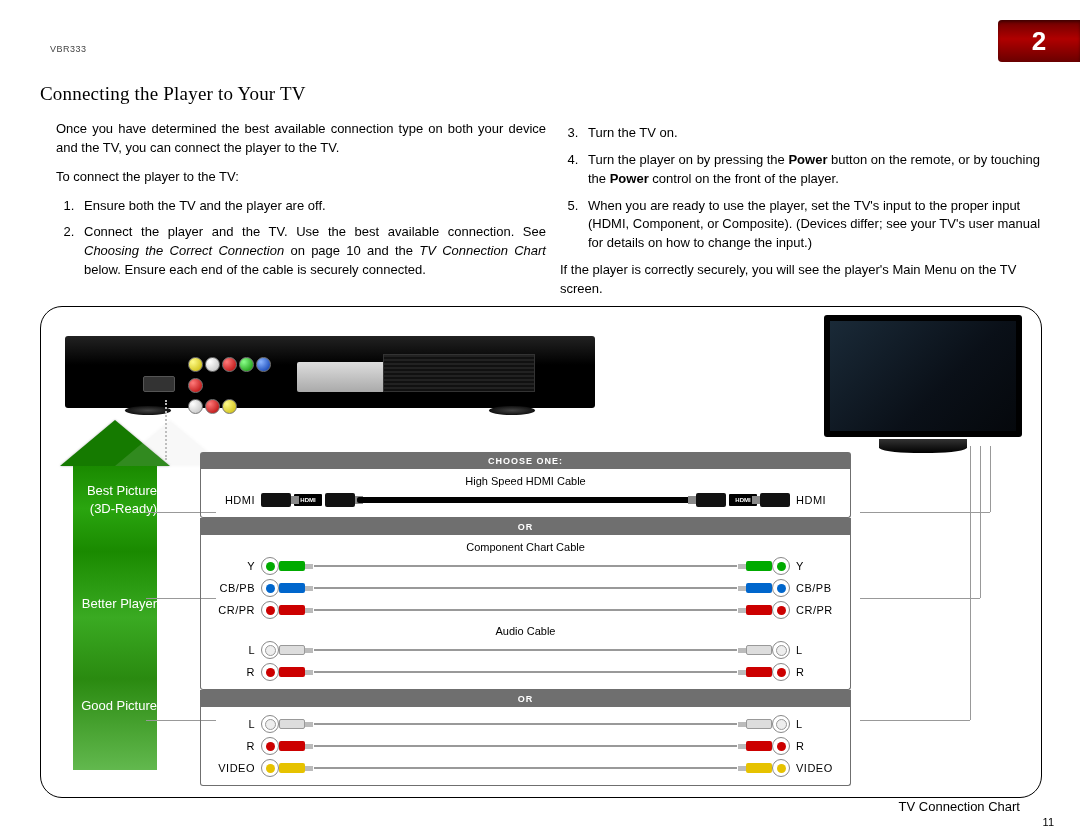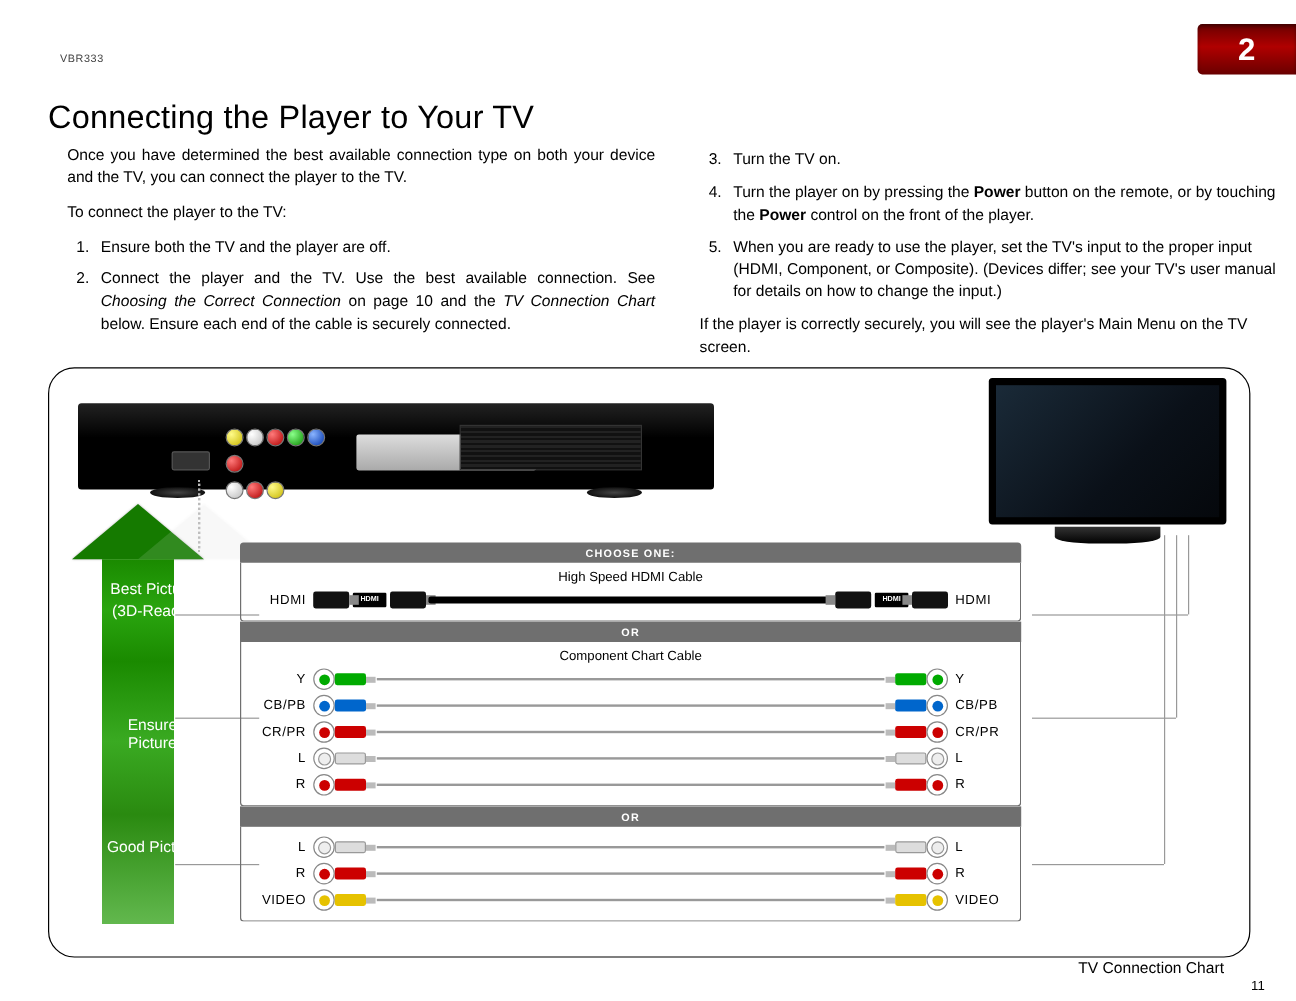--- a/index.html
+++ b/index.html
@@ -1,22 +1,22 @@
 <!DOCTYPE html>
 <html><head>
 <meta charset="utf-8">
 <style>
   body{margin:0;background:#fff;font-family:Helvetica,Arial,sans-serif;color:#000;width:1080px;height:834px;position:relative;overflow:hidden}
   .page{position:relative;width:1080px;height:834px}
   .model{position:absolute;top:44px;left:50px;font-size:9px;color:#444;letter-spacing:.5px}
   .chapter-tab{position:absolute;top:20px;right:0;width:82px;height:42px;background:linear-gradient(180deg,#6a0000 0%,#b00000 45%,#6a0000 100%);border-top-left-radius:4px;border-bottom-left-radius:4px;display:flex;align-items:center;justify-content:center;color:#fff;font-size:26px;font-weight:700;box-shadow:0 2px 3px rgba(0,0,0,.4) inset}
-  .section-title{position:absolute;top:83px;left:40px;font-size:27px;font-weight:400;letter-spacing:.2px;font-family:Liberation Sans, sans-serif}
+  .section-title{position:absolute;top:83px;left:40px;font-size:19px;font-weight:400;letter-spacing:.2px;font-family:Liberation Serif, serif}
   .col{position:absolute;top:120px;font-size:13px;line-height:1.45}
   .col.left{left:56px;width:490px;text-align:justify}
-  .col.right{left:583px;width:485px}
+  .col.right{left:560px;width:485px}
   .col p{margin:0 0 10px 0}
   ol{margin:4px 0 0 0;padding-left:22px}
   ol li{padding-left:6px;margin-bottom:8px}
   .italic{font-style:italic}
 
   .chart-frame{position:absolute;left:40px;top:306px;width:1000px;height:490px;border:1.1px solid #000;border-radius:22px}
   .chart-caption{position:absolute;right:60px;bottom:20px;font-size:13px}
   .pagenum{position:absolute;right:26px;bottom:6px;font-size:11px}
 
   
@@ -37,21 +37,21 @@
   
   .tv{position:absolute;right:58px;top:315px;width:198px;height:140px}
   .tv .bezel{width:198px;height:122px;background:#000;border-radius:3px;padding:6px;box-sizing:border-box}
   .tv .screen{width:100%;height:100%;background:linear-gradient(135deg,#1a2a38 0%,#0a1018 60%,#05080c 100%)}
   .tv .stand{width:88px;height:14px;margin:2px auto 0;background:linear-gradient(180deg,#333,#000);border-radius:0 0 40% 40%}
 
   
   .arrow-col{position:absolute;left:60px;top:420px;width:110px;height:350px}
   .arrow-head{width:0;height:0;border-left:55px solid transparent;border-right:55px solid transparent;border-bottom:46px solid #157a00;filter:drop-shadow(0 0 1px rgba(0,0,0,.3))}
   .arrow-head::after{content:"";position:absolute;left:0;top:0;width:0;height:0;border-left:55px solid transparent;border-right:55px solid transparent;border-bottom:46px solid rgba(255,255,255,.12)}
-  .arrow-body{width:60px;margin:0 auto;height:304px;background:linear-gradient(180deg,#1a8a00 0%,#2aa50f 14%,#1a8a00 28%,#3aaa22 50%,#2a8a10 70%,#62b84e 100%);position:relative;color:#fff;font-size:13px;text-align:center}
+  .arrow-body{width:84px;margin:0 auto;height:304px;background:linear-gradient(180deg,#1a8a00 0%,#2aa50f 14%,#1a8a00 28%,#3aaa22 50%,#2a8a10 70%,#62b84e 100%);position:relative;color:#fff;font-size:13px;text-align:right}
   .arrow-body .seg{position:absolute;left:0;width:84px}
   .seg.best{top:16px;line-height:1.35}
   .seg.better{top:130px}
   .seg.good{top:232px}
 
   
   .conn-area{position:absolute;left:200px;top:452px;width:651px}
   .choose-bar,.or-bar{height:17px;background:#6f6f6f;color:#fff;font-size:9px;letter-spacing:1px;font-weight:700;display:flex;align-items:center;justify-content:center;border-radius:3px 3px 0 0}
   .or-bar{border-radius:0}
   .conn-box{border:1px solid #6f6f6f;border-top:none;border-radius:0 0 3px 3px;padding:6px 4px;position:relative;margin-bottom:0}
@@ -136,21 +136,21 @@
     <div class="stand"></div>
   </div>
 
   <div class="arrow-col">
     <div class="arrow-head"></div>
     <div class="arrow-body">
       <div class="seg best">
         <span>Best Picture</span><br>
         <span>(3D-Ready)</span>
       </div>
-      <div class="seg better">Ensure Picture</div>
+      <div class="seg better">Better Player</div>
       <div class="seg good">Good Picture</div>
     </div>
   </div>
 
   <div class="side-line" style="left:146px;top:512px;width:70px"></div>
   <div class="side-line" style="left:146px;top:598px;width:70px"></div>
   <div class="side-line" style="left:146px;top:720px;width:70px"></div>
   <div class="side-line" style="left:860px;top:512px;width:130px"></div>
   <div class="side-line" style="left:860px;top:598px;width:120px"></div>
   <div class="side-line" style="left:860px;top:720px;width:110px"></div>
@@ -230,20 +230,21 @@
         <div class="wire"></div>
         <div class="rca-plug">
             <div class="tip"></div>
             <div class="body br"></div>
           </div>
         <div class="port">
             <span class="pr"></span>
           </div>
         <div class="lbl right">CR/PR</div>
       </div>
+      <div class="cable-title" style="margin-top:4px">Audio Cable</div>
       <div class="row">
         <div class="lbl">L</div>
         <div class="port">
             <span class="pw"></span>
           </div>
         <div class="rca-plug">
             <div class="body bw"></div>
             <div class="tip"></div>
           </div>
         <div class="wire"></div>

